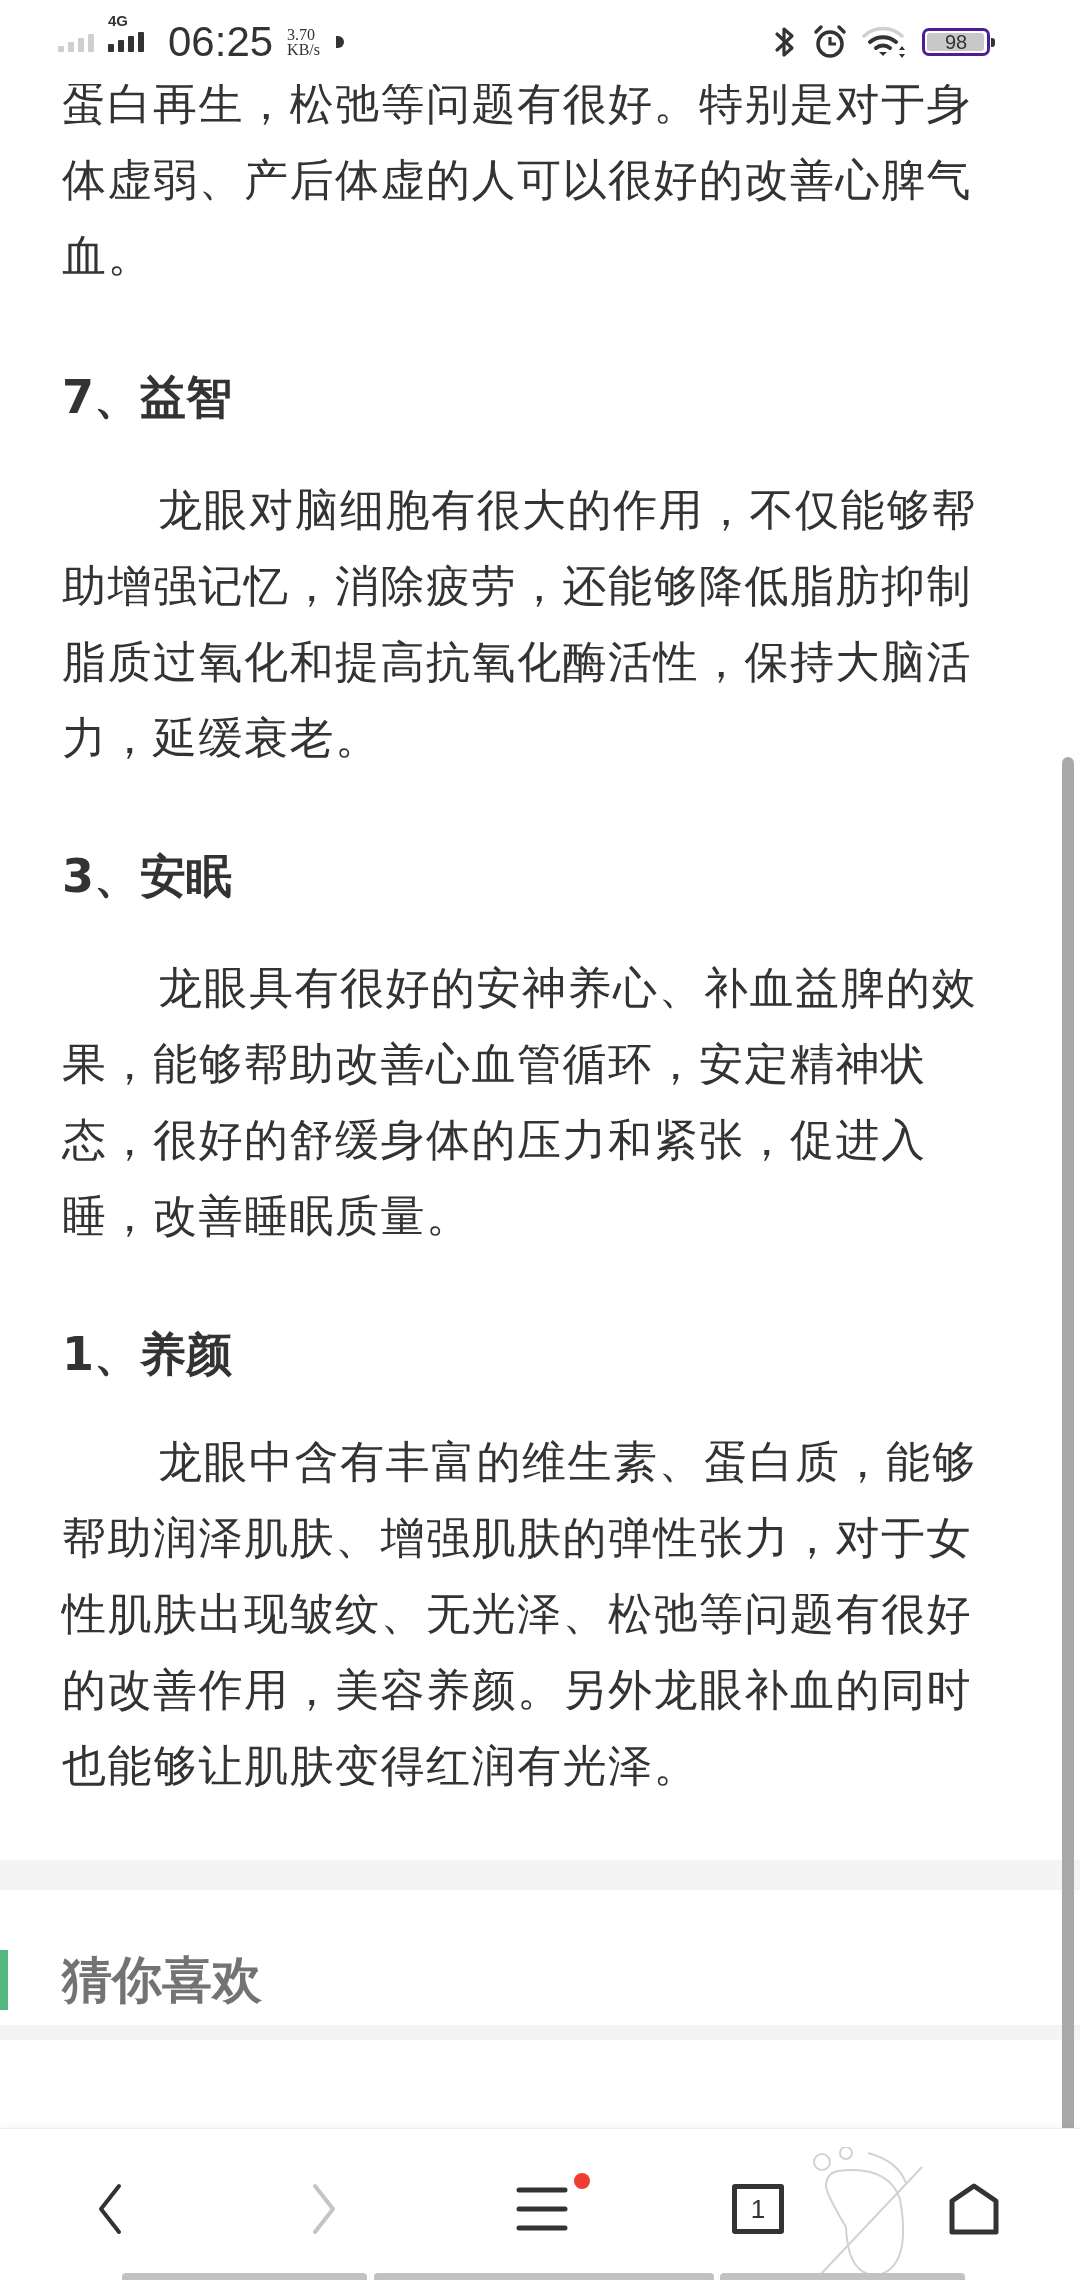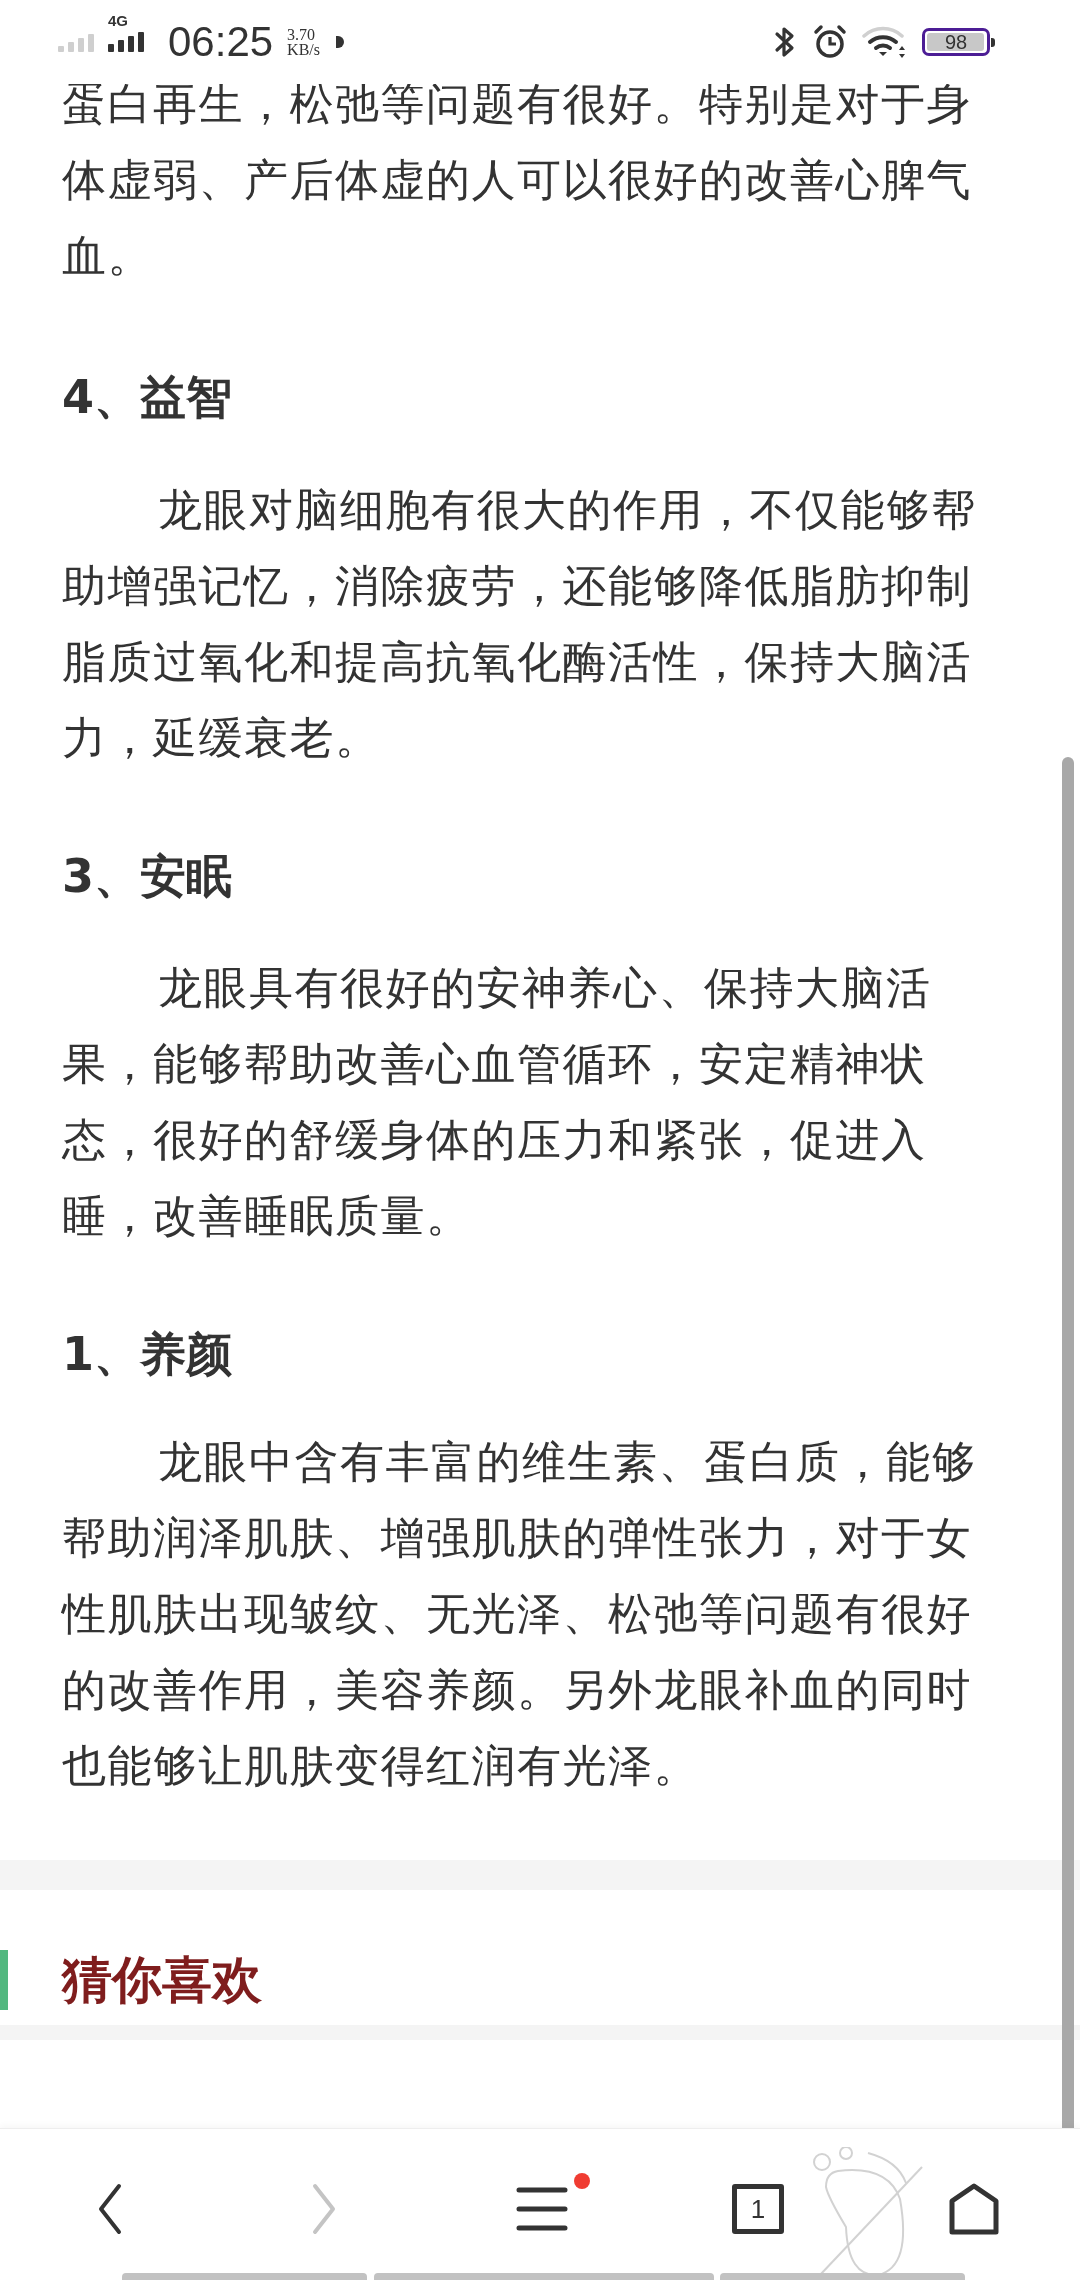--- a/index.html
+++ b/index.html
@@ -25,21 +25,21 @@
   .battery::after { content: ""; position: absolute; right: -8px; top: 7px; width: 4px; height: 9px; background: #333; border-radius: 0 3px 3px 0; }
 
   
   .article { position: absolute; left: 62px; top: 0; width: 966px; }
   .line { position: absolute; left: 0; width: 966px; font-size: 44px; line-height: 76px; height: 76px; white-space: nowrap; color: #333; letter-spacing: 1.5px; }
   .indent { padding-left: 96px; }
   .heading { position: absolute; left: 0; font-size: 46px; font-weight: bold; line-height: 60px; color: #333; }
 
   .band { position: absolute; left: 0; width: 1080px; background: #f4f4f4; }
   .section-bar { position: absolute; left: 0; top: 1950px; width: 8px; height: 60px; background: #52b87f; }
-  .section-title { position: absolute; left: 62px; top: 1950px; font-size: 50px; font-weight: bold; line-height: 60px; color: #7f1d1d; }
+  .section-title { position: absolute; left: 62px; top: 1950px; font-size: 50px; font-weight: bold; line-height: 60px; color: #737373; }
 
   .scrollbar { position: absolute; left: 1062px; top: 757px; width: 12px; height: 1380px; background: #a8a8a8; border-radius: 6px; }
 
   
   .bottomnav { position: absolute; left: 0; top: 2128px; width: 1080px; height: 152px; background: #ffffff; border-top: 1px solid #eeeeee; box-shadow: 0 -3px 6px rgba(0,0,0,0.03); }
   .nav-btn { position: absolute; top: 30px; width: 100px; height: 100px; display: flex; align-items: center; justify-content: center; }
   .badge-dot { position: absolute; width: 16px; height: 16px; border-radius: 50%; background: #f03c32; }
   .tabs-icon { position: relative; width: 26px; height: 50px; border: 5px solid #333; border-radius: 3px; display: flex; align-items: center; justify-content: center; font-family: "Liberation Sans", sans-serif; font-size: 26px; color: #333; }
   .home-bars { position: absolute; top: 2273px; height: 7px; background: #c2c2c2; border-radius: 4px 4px 0 0; }
 </style>
@@ -92,28 +92,28 @@
       <span class="lvl">98</span>
     </div>
   </div>
 </div>
 
 <div class="article">
   <div class="line" style="top:66px">蛋白再生，松弛等问题有很好。特别是对于身</div>
   <div class="line" style="top:142px">体虚弱、产后体虚的人可以很好的改善心脾气</div>
   <div class="line" style="top:218px">血。</div>
 
-  <div class="heading" style="top:367px">4、益智</div>
+  <div class="heading" style="top:367px">7、益智</div>
   <div class="line indent" style="top:472px">龙眼对脑细胞有很大的作用，不仅能够帮</div>
   <div class="line" style="top:548px">助增强记忆，消除疲劳，还能够降低脂肪抑制</div>
   <div class="line" style="top:624px">脂质过氧化和提高抗氧化酶活性，保持大脑活</div>
   <div class="line" style="top:700px">力，延缓衰老。</div>
 
   <div class="heading" style="top:846px">3、安眠</div>
-  <div class="line indent" style="top:950px">龙眼具有很好的安神养心、保持大脑活</div>
+  <div class="line indent" style="top:950px">龙眼具有很好的安神养心、补血益脾的效</div>
   <div class="line" style="top:1026px">果，能够帮助改善心血管循环，安定精神状</div>
   <div class="line" style="top:1102px">态，很好的舒缓身体的压力和紧张，促进入</div>
   <div class="line" style="top:1178px">睡，改善睡眠质量。</div>
 
   <div class="heading" style="top:1324px">1、养颜</div>
   <div class="line indent" style="top:1424px">龙眼中含有丰富的维生素、蛋白质，能够</div>
   <div class="line" style="top:1500px">帮助润泽肌肤、增强肌肤的弹性张力，对于女</div>
   <div class="line" style="top:1576px">性肌肤出现皱纹、无光泽、松弛等问题有很好</div>
   <div class="line" style="top:1652px">的改善作用，美容养颜。另外龙眼补血的同时</div>
   <div class="line" style="top:1728px">也能够让肌肤变得红润有光泽。</div>

